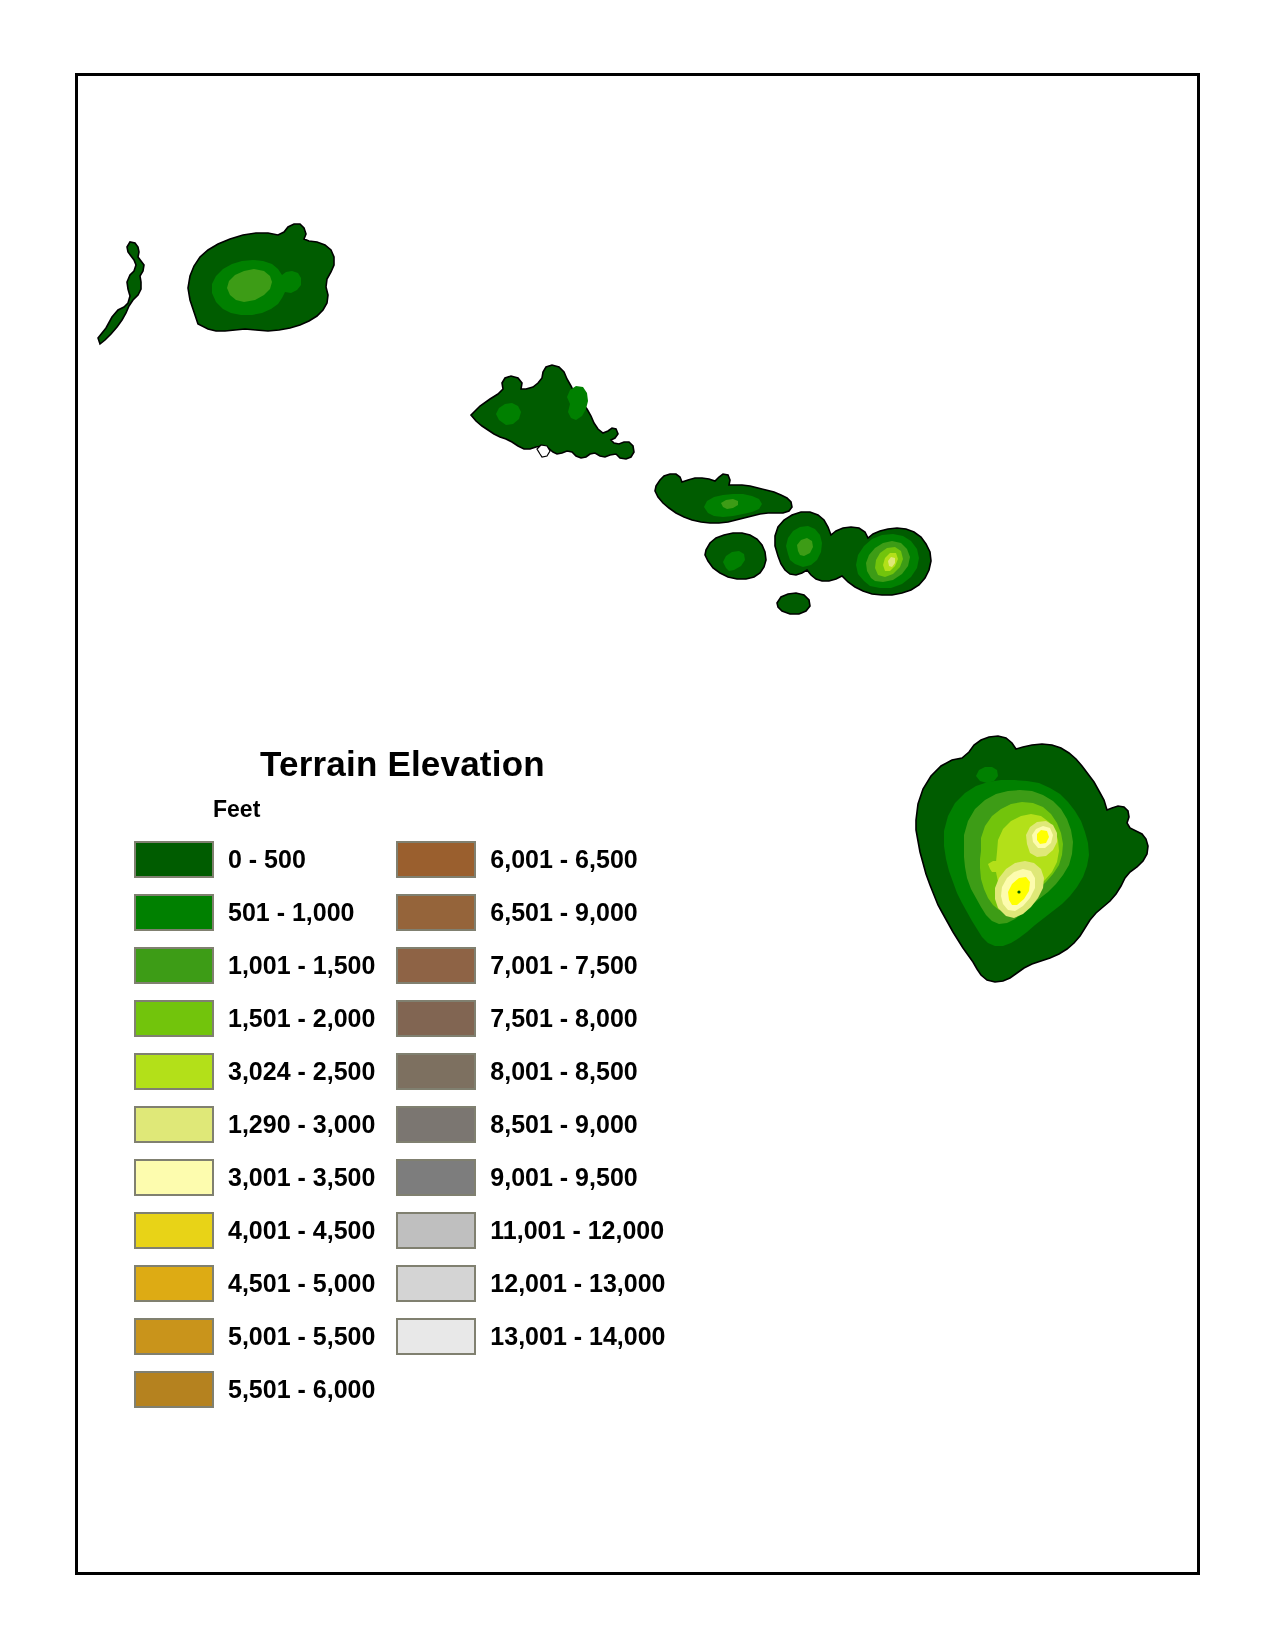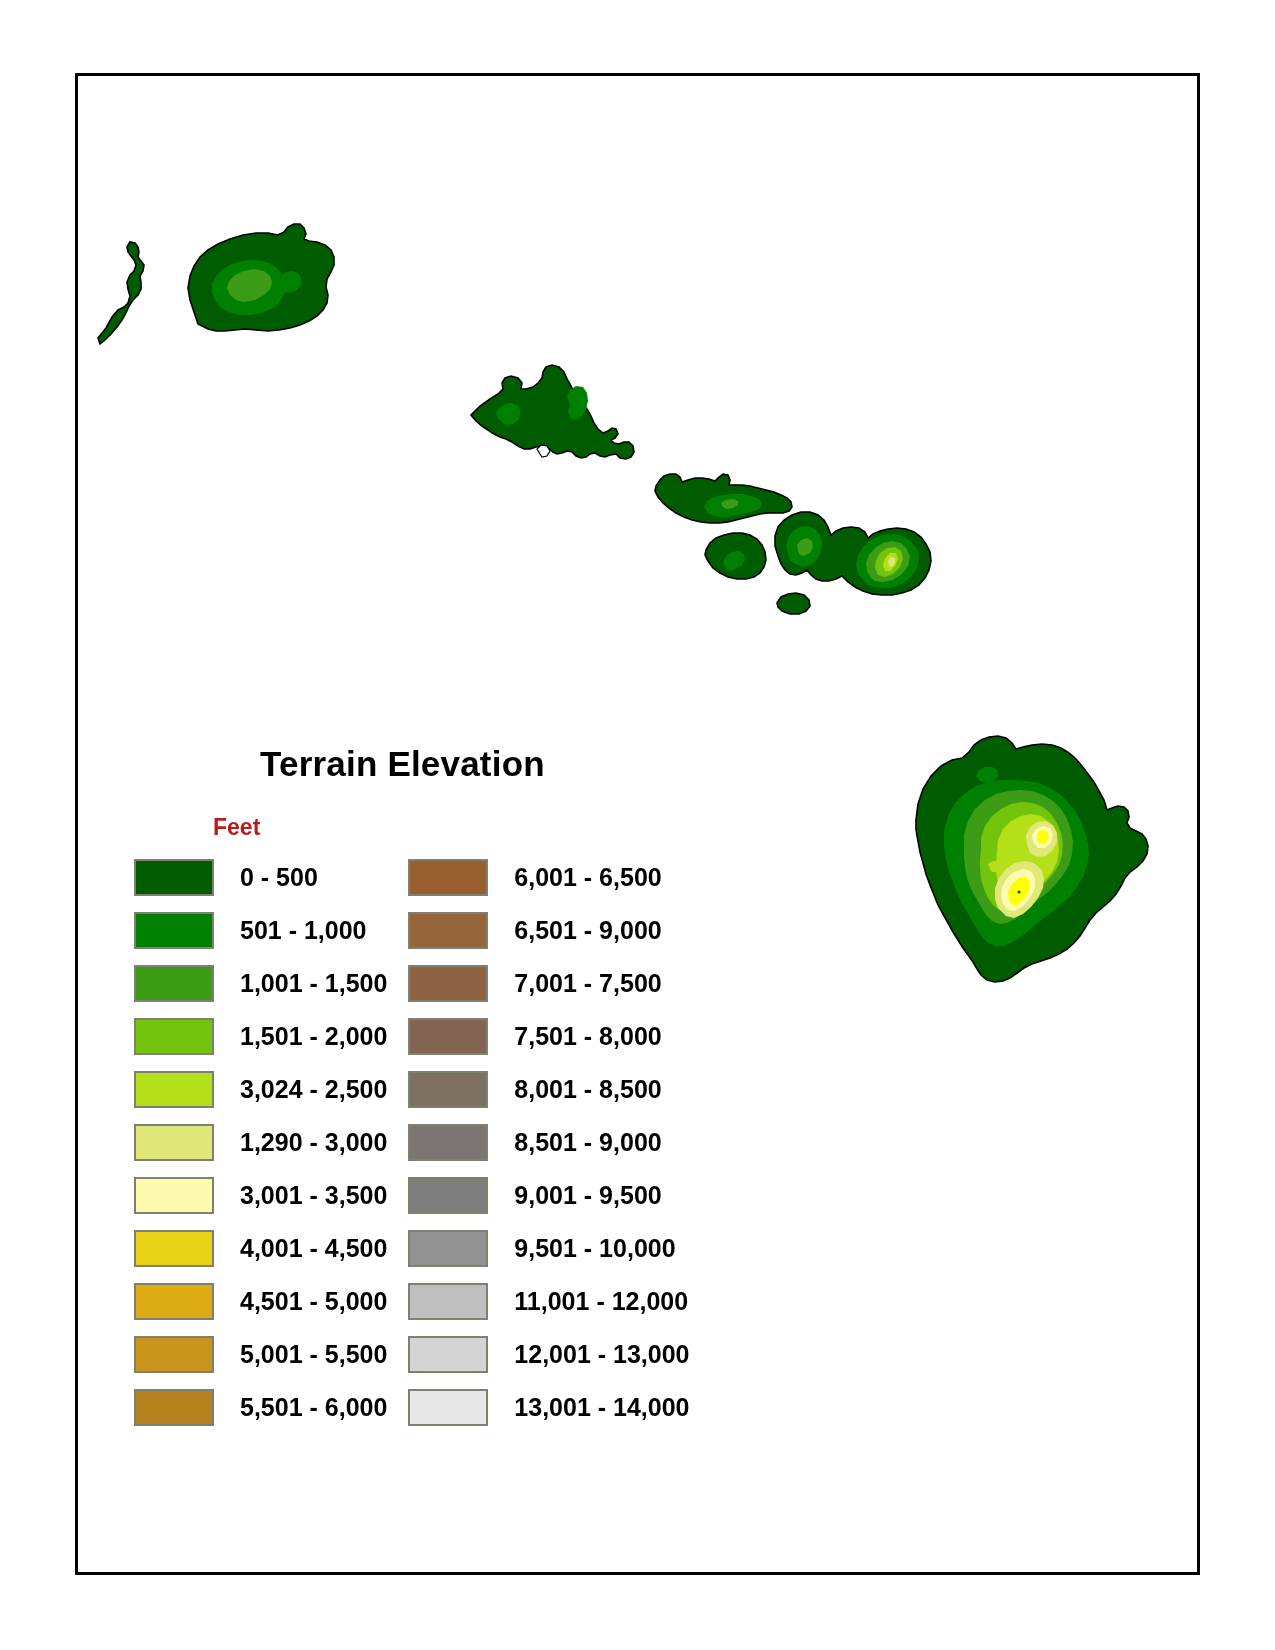--- a/index.html
+++ b/index.html
@@ -56,23 +56,23 @@
     color: #000000;
     letter-spacing: 0.2px;
     margin-left: 157px;
     line-height: 1;
     white-space: nowrap;
   }
 
   #legend-units {
     font-size: 23px;
     font-weight: bold;
-    color: #b91c1c;
+    color: #000000;
     margin-left: 110px;
-    margin-top: 35px;
+    margin-top: 17px;
     line-height: 1;
   }
 
   #legend-columns {
     display: flex;
     flex-direction: row;
     margin-top: 12px;
     margin-left: 31px;
   }
 
@@ -97,21 +97,21 @@
     height: 37px;
     border: 2px solid #808070;
     box-sizing: border-box;
     flex: 0 0 auto;
   }
 
   .legend-label {
     font-size: 25px;
     font-weight: bold;
     color: #000000;
-    margin-left: 26px;
+    margin-left: 14px;
     white-space: nowrap;
     line-height: 1;
   }
 </style>
 </head>
 <body>
 
 <div id="map-frame">
 
   <div id="map-canvas-wrap">
@@ -393,24 +393,20 @@
         <div class="legend-row">
           <span class="legend-swatch" style="background:#7b7671"></span>
           <span class="legend-label">8,501 - 9,000</span>
         </div>
 
         <div class="legend-row">
           <span class="legend-swatch" style="background:#7d7d7d"></span>
           <span class="legend-label">9,001 - 9,500</span>
         </div>
 
-        <div class="legend-row">
-          <span class="legend-swatch" style="background:#919191"></span>
-          <span class="legend-label">9,501 - 10,000</span>
-        </div>
 
 
         <div class="legend-row">
           <span class="legend-swatch" style="background:#bfbfbf"></span>
           <span class="legend-label">11,001 - 12,000</span>
         </div>
 
         <div class="legend-row">
           <span class="legend-swatch" style="background:#d4d4d4"></span>
           <span class="legend-label">12,001 - 13,000</span>

